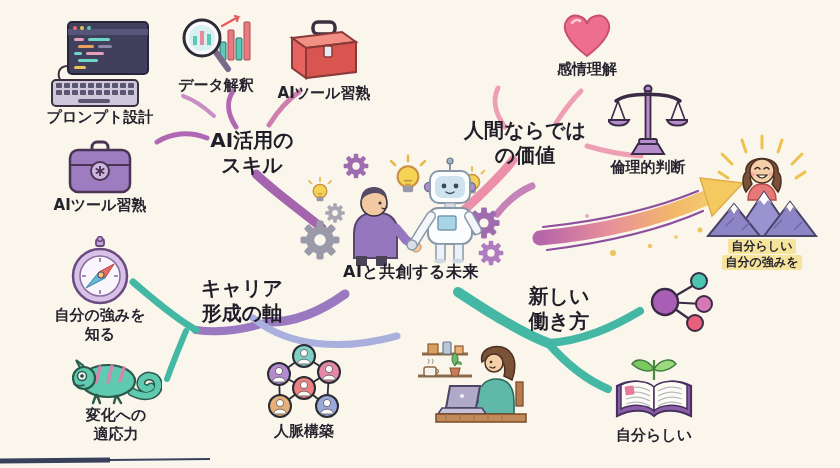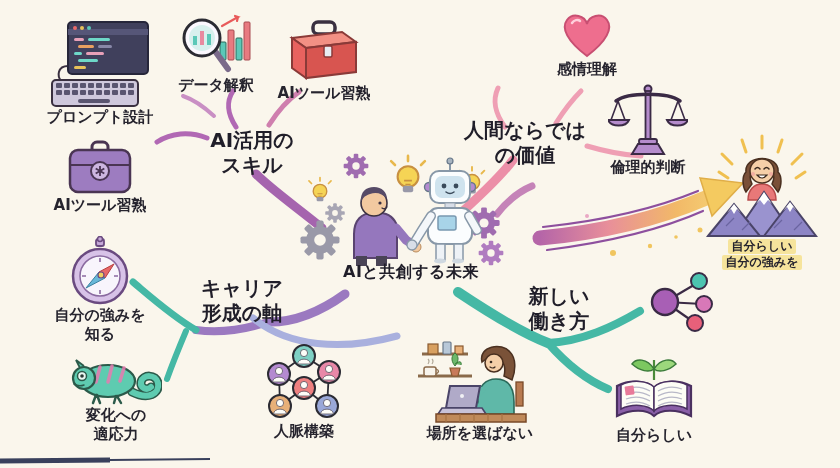--- a/index.html
+++ b/index.html
@@ -376,21 +376,20 @@
       <path d="M74,31 q3,2 5,0" stroke="#3a2a20" stroke-width="1.2" fill="none" stroke-linecap="round"></path>
       <rect x="100" y="46" width="7" height="24" fill="#b87a50" stroke="#7a4a28" stroke-width="1.3"></rect>
       <path d="M62,64 C62,50 70,43 80,43 C92,43 98,51 98,66 L98,78 L62,78 Z" fill="#5fb8a8" stroke="#2b6a5a" stroke-width="1.6"></path>
       <path d="M66,54 C59,60 57,66 61,71" stroke="#5fb8a8" stroke-width="6" fill="none" stroke-linecap="round"></path>
       <polygon points="34,50 64,50 60,72 30,72" fill="#b0aac8" stroke="#4a4468" stroke-width="2"></polygon>
       <circle cx="46" cy="60" r="2" fill="#f0f0f4"></circle>
       <polygon points="26,72 66,72 70,78 22,78" fill="#c8c2d8" stroke="#4a4468" stroke-width="1.6"></polygon>
       <rect x="20" y="78" width="90" height="8" fill="#c08a5a" stroke="#7a4a28" stroke-width="1.5"></rect>
       <path d="M30,78 L30,86 M44,78 L44,86 M58,78 L58,86 M72,78 L72,86 M86,78 L86,86" stroke="#a87444" stroke-width="1.2"></path>
     </svg>
-    <span class="lbl">場所を選ばない</span>
   </div>
 
   <div class="node" style="left:608px;top:272px;width:144px;">
     <svg width="74" height="62" viewBox="0 0 74 62">
       <g stroke="#3a2a45" stroke-width="2.2">
         <line x1="22" y1="30" x2="56" y2="10"></line>
           <line x1="22" y1="30" x2="60" y2="32"></line>
           <line x1="22" y1="30" x2="52" y2="51"></line>
       </g>
       <circle cx="22" cy="30" r="13" fill="#a85fb5" stroke="#3a2a45" stroke-width="2.4"></circle>

